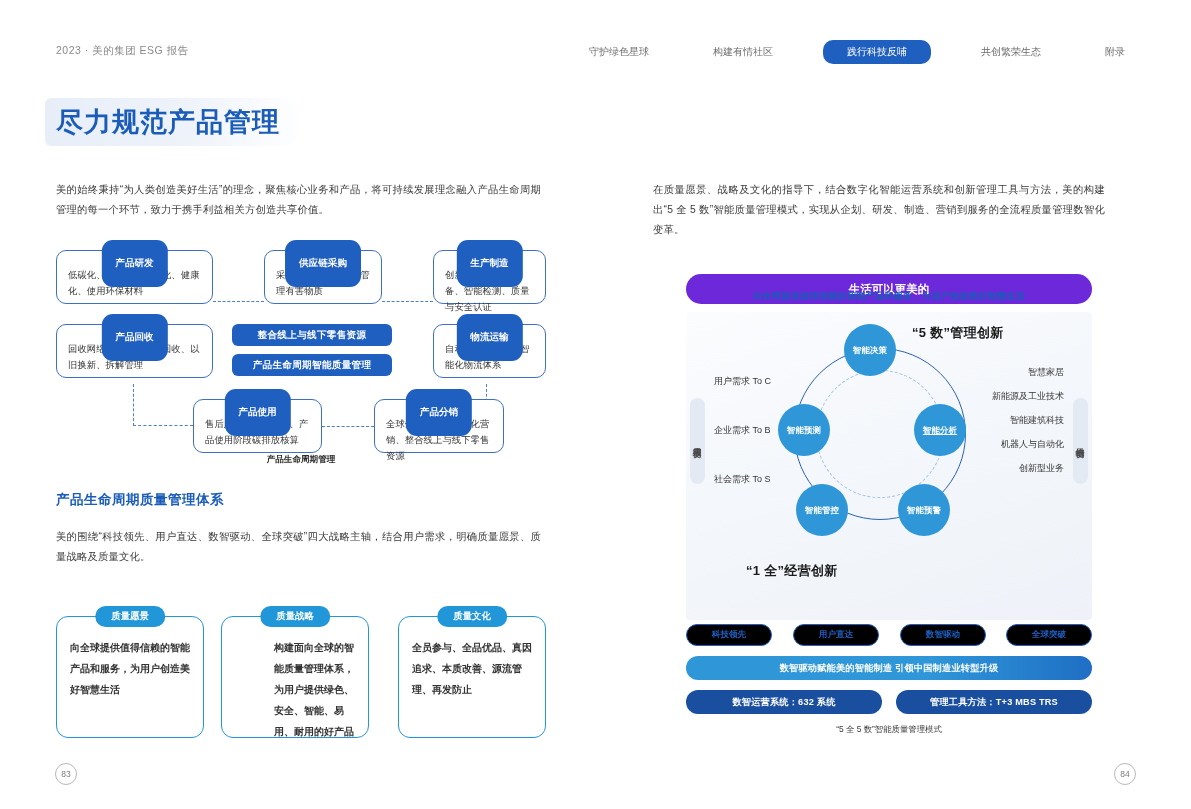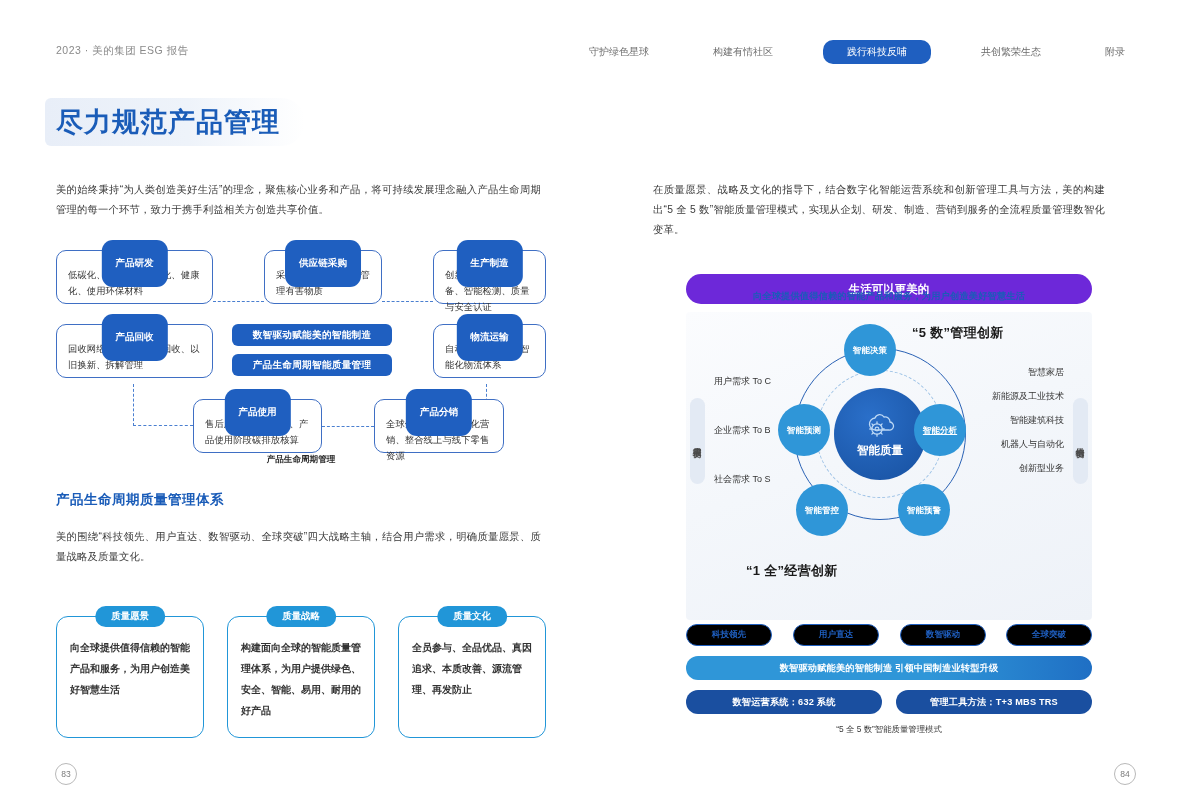--- a/index.html
+++ b/index.html
@@ -219,21 +219,21 @@
 
     <div class="fbox" style="left:0; top:88px; width:157px; height:54px;">
       <div class="ftag">产品回收</div>
       <div class="ftext">回收网络及渠道、旧机回收、以旧换新、拆解管理</div>
     </div>
     <div class="fbox" style="left:377px; top:88px; width:113px; height:54px;">
       <div class="ftag">物流运输</div>
       <div class="ftext">自动化、数字化、智能化物流体系</div>
     </div>
 
-    <div class="fbar" style="left:176px; top:88px; width:160px; height:22px;">数智驱动赋能美的智能制造</div>
+    <div class="fbar" style="left:176px; top:88px; width:160px; height:22px;">整合线上与线下零售资源</div>
     <div class="fbar" style="left:176px; top:118px; width:160px; height:22px;">产品生命周期智能质量管理</div>
 
     <div class="fbox" style="left:137px; top:163px; width:129px; height:54px;">
       <div class="ftag">产品使用</div>
       <div class="ftext">售后服务、召回管理、产品使用阶段碳排放核算</div>
     </div>
     <div class="fbox" style="left:318px; top:163px; width:130px; height:54px;">
       <div class="ftag">产品分销</div>
       <div class="ftext">全球分销布局、数字化营销、整合线上与线下零售资源</div>
     </div>
@@ -242,21 +242,21 @@
   </div>
 
   <div class="sec-h">产品生命周期质量管理体系</div>
   <div class="body-p" id="intro-left2">美的围绕“科技领先、用户直达、数智驱动、全球突破”四大战略主轴，结合用户需求，明确质量愿景、质量战略及质量文化。</div>
 
   <div class="qcards">
     <div class="qcard" style="left:0;">
       <div class="qtag">质量愿景</div>
       <div class="qtext">向全球提供值得信赖的智能产品和服务，为用户创造美好智慧生活</div>
     </div>
-    <div class="qcard" style="left:171px;">
+    <div class="qcard" style="left:165px;padding-left:39px;">
       <div class="qtag">质量战略</div>
       <div class="qtext">构建面向全球的智能质量管理体系，为用户提供绿色、安全、智能、易用、耐用的好产品</div>
     </div>
     <div class="qcard" style="left:342px;">
       <div class="qtag">质量文化</div>
       <div class="qtext">全员参与、全品优品、真因追求、本质改善、源流管理、再发防止</div>
     </div>
   </div>
 
   <div class="pg" id="pg-left">83</div>
@@ -289,38 +289,20 @@
         <div>智慧家居</div>
         <div>新能源及工业技术</div>
         <div>智能建筑科技</div>
         <div>机器人与自动化</div>
         <div>创新型业务</div>
       </div>
 
       <div class="ring" style="left:108px; top:36px; width:172px; height:172px;"></div>
       <div class="ring-dash" style="left:130px; top:58px; width:128px; height:128px;"></div>
 
-      <div class="core" style="left:148px; top:76px; width:92px; height:92px;">
-        <svg width="34" height="30" viewBox="0 0 34 30" style="margin-bottom:3px;">
-          <path d="M12 8 a5 5 0 0 1 9 -1 a5 5 0 0 1 6 5 a4 4 0 0 1 -1 8 h-13 a5 5 0 0 1 -1 -12 z" fill="none" stroke="#bcd8f5" stroke-width="1.3"></path>
-          <circle cx="14" cy="19" r="5.2" fill="none" stroke="#bcd8f5" stroke-width="1.3"></circle>
-          <circle cx="14" cy="19" r="1.9" fill="none" stroke="#bcd8f5" stroke-width="1.1"></circle>
-          <g stroke="#bcd8f5" stroke-width="1.3" stroke-linecap="round">
-            <line x1="14" y1="11.8" x2="14" y2="13.6"></line>
-            <line x1="14" y1="24.4" x2="14" y2="26.2"></line>
-            <line x1="6.8" y1="19" x2="8.6" y2="19"></line>
-            <line x1="19.4" y1="19" x2="21.2" y2="19"></line>
-            <line x1="8.9" y1="13.9" x2="10.2" y2="15.2"></line>
-            <line x1="17.8" y1="22.8" x2="19.1" y2="24.1"></line>
-            <line x1="19.1" y1="13.9" x2="17.8" y2="15.2"></line>
-            <line x1="10.2" y1="22.8" x2="8.9" y2="24.1"></line>
-          </g>
-        </svg>
-        <span>智能质量</span>
-      </div>
 
       <div class="circ" style="left:158px; top:12px; width:52px; height:52px;">智能决策</div>
       <div class="circ" style="left:228px; top:92px; width:52px; height:52px;text-decoration:underline;">智能分析</div>
       <div class="circ" style="left:212px; top:172px; width:52px; height:52px;">智能预警</div>
       <div class="circ" style="left:110px; top:172px; width:52px; height:52px;">智能管控</div>
       <div class="circ" style="left:92px; top:92px; width:52px; height:52px;">智能预测</div>
     </div>
 
     <div class="pills-row">
       <div class="pill" style="left:0;">科技领先</div>

